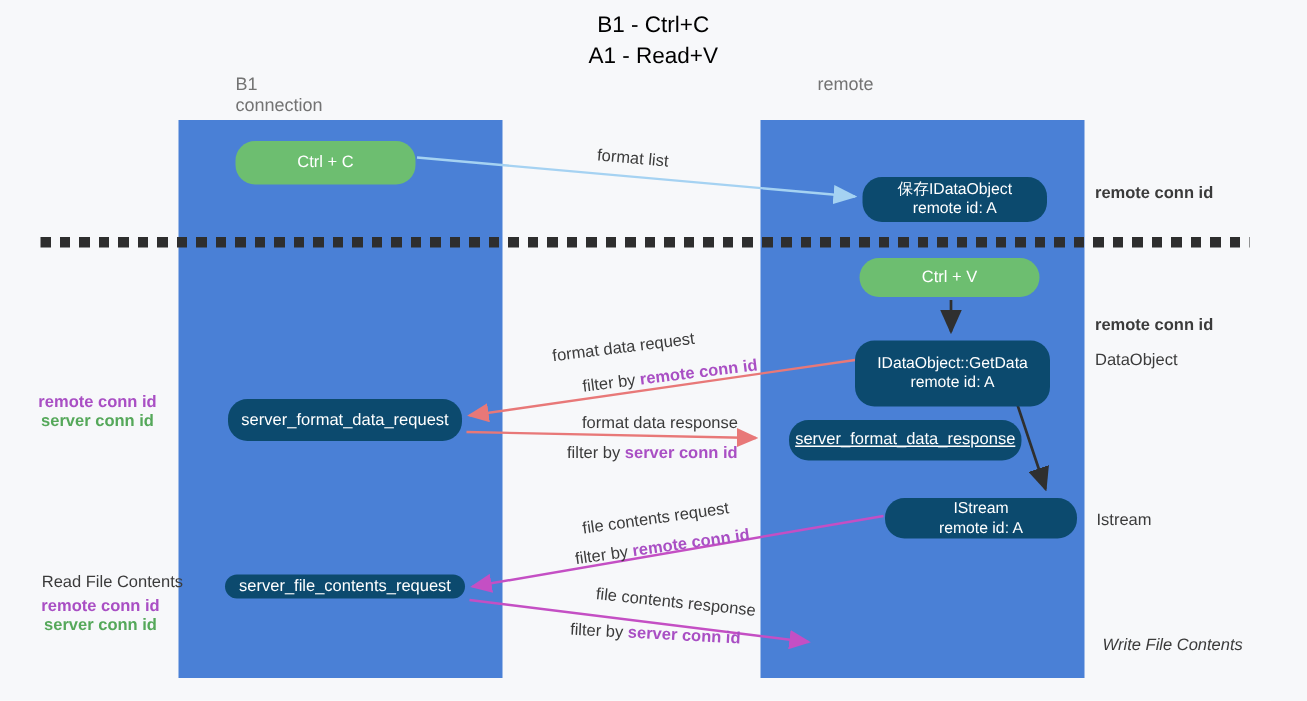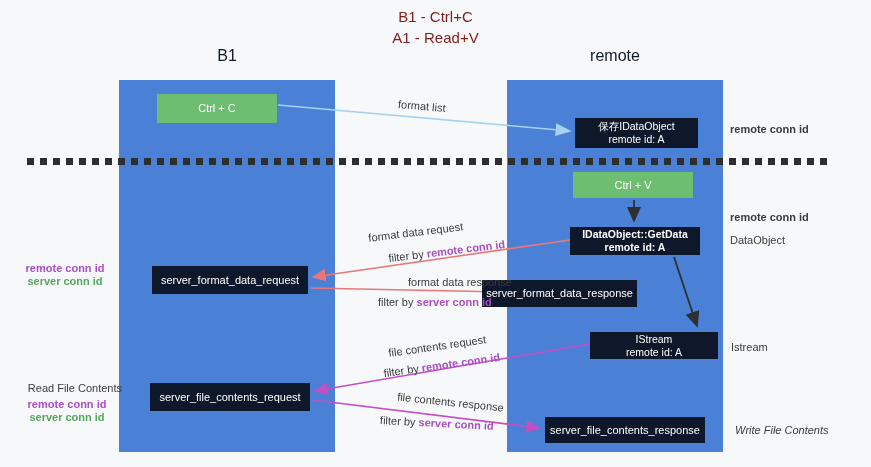--- a/index.html
+++ b/index.html
@@ -1,27 +1,27 @@
 <!DOCTYPE html>
 <html><head>
 <meta charset="utf-8">
 <style>
   html,body{margin:0;padding:0;}
   .canvas{
     position:relative;width:871px;height:467px;background:#f7f8fa;
     font-family:"Liberation Sans","DejaVu Sans",sans-serif;overflow:hidden;color:#3b3b3b;
   }
   .title{position:absolute;left:0;top:6px;width:871px;text-align:center;
-         font-size:15px;line-height:21px;color:#7f1d1d;}
-  .colheader{position:absolute;text-align:center;font-size:16px;line-height:14px;color:#0f172a;}
+         font-size:15px;line-height:21px;color:#000000;}
+  .colheader{position:absolute;text-align:left;font-size:12px;line-height:14px;color:#737373;}
   .lane{position:absolute;top:80px;height:372px;width:216px;background:#4a80d6;}
   .box{position:absolute;display:flex;flex-direction:column;align-items:center;justify-content:center;
-       text-align:center;color:#fff;font-size:11px;line-height:13px;}
+       text-align:center;color:#fff;font-size:11px;line-height:13px;border-radius:13px;}
   .green{background:#6dbe70;}
-  .orange{background:#0f172a;}
+  .orange{background:#0c4a6e;}
   .small{font-size:10.5px;}
   .dashline{position:absolute;left:27px;top:158px;width:806px;height:7px;
     background:repeating-linear-gradient(90deg,#2e2e2e 0 7px,transparent 7px 13px);}
   .alabel{position:absolute;font-size:11px;white-space:nowrap;color:#3b3b3b;}
   .purple{color:#a94fc4;font-weight:bold;}
   .greentx{color:#55a85a;font-weight:bold;}
   .sideblock{position:absolute;text-align:center;font-size:11px;line-height:13px;}
   .rlabel{position:absolute;font-size:11px;white-space:nowrap;color:#3b3b3b;}
   svg.overlay{position:absolute;left:0;top:0;pointer-events:none;}
 </style>
@@ -30,20 +30,21 @@
 
 <div class="canvas">
 
   <div class="title">
     <div>B1 - Ctrl+C</div>
     <div>A1 - Read+V</div>
   </div>
 
   <div class="colheader" style="left:157px;top:49px;width:140px;">
     <div>B1</div>
+    <div>connection</div>
   </div>
   <div class="colheader" style="left:545px;top:49px;width:140px;">
     <div>remote</div>
   </div>
 
   <div class="lane" style="left:119px;"></div>
   <div class="lane" style="left:507px;"></div>
 
   <div class="dashline"></div>
 
@@ -77,55 +78,52 @@
 
   <div class="box orange small" style="left:575px;top:118px;width:123px;height:30px;">
     <span>保存IDataObject</span>
     <span>remote id: A</span>
   </div>
 
   <div class="box green" style="left:573px;top:172px;width:120px;height:26px;">
     <span>Ctrl + V</span>
   </div>
 
-  <div class="box orange small" style="left:570px;top:227px;width:130px;height:28px;font-weight:bold;">
+  <div class="box orange small" style="left:570px;top:227px;width:130px;height:44px;">
     <span>IDataObject::GetData</span>
     <span>remote id: A</span>
   </div>
 
   <div class="box orange" style="left:152px;top:266px;width:156px;height:28px;">
     <span>server_format_data_request</span>
   </div>
 
-  <div class="box orange" style="left:482px;top:280px;width:155px;height:27px;">
+  <div class="box orange" style="left:526px;top:280px;width:155px;height:27px;text-decoration:underline;">
     <span>server_format_data_response</span>
   </div>
 
   <div class="box orange small" style="left:590px;top:332px;width:128px;height:27px;">
     <span>IStream</span>
     <span>remote id: A</span>
   </div>
 
-  <div class="box orange" style="left:150px;top:383px;width:160px;height:28px;">
+  <div class="box orange" style="left:150px;top:383px;width:160px;height:16px;">
     <span>server_file_contents_request</span>
   </div>
 
-  <div class="box orange" style="left:545px;top:417px;width:160px;height:26px;">
-    <span>server_file_contents_response</span>
-  </div>
 
   <div class="alabel" style="left:398px;top:100px;transform:rotate(5deg);">format list</div>
 
   <div class="alabel" style="left:368px;top:226px;transform:rotate(-7deg);">format data request</div>
   <div class="alabel" style="left:388px;top:245px;transform:rotate(-7deg);">
     <span>filter by</span>
     <span class="purple">remote conn id</span>
   </div>
 
-  <div class="alabel" style="left:388px;top:276px;margin-left:20px;">format data response</div>
+  <div class="alabel" style="left:388px;top:276px;">format data response</div>
   <div class="alabel" style="left:378px;top:296px;">
     <span>filter by</span>
     <span class="purple">server conn id</span>
   </div>
 
   <div class="alabel" style="left:388px;top:340px;transform:rotate(-8deg);">file contents request</div>
   <div class="alabel" style="left:383px;top:359px;transform:rotate(-8deg);">
     <span>filter by</span>
     <span class="purple">remote conn id</span>
   </div>

